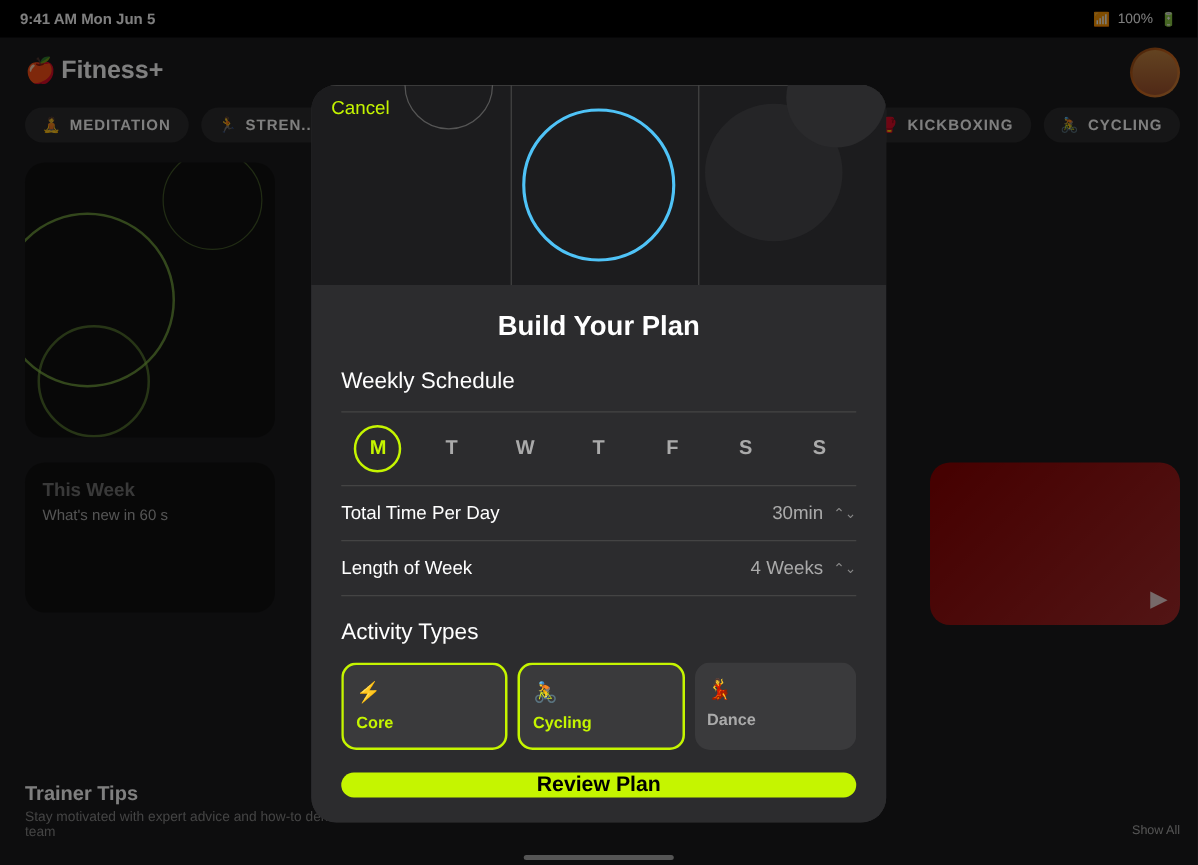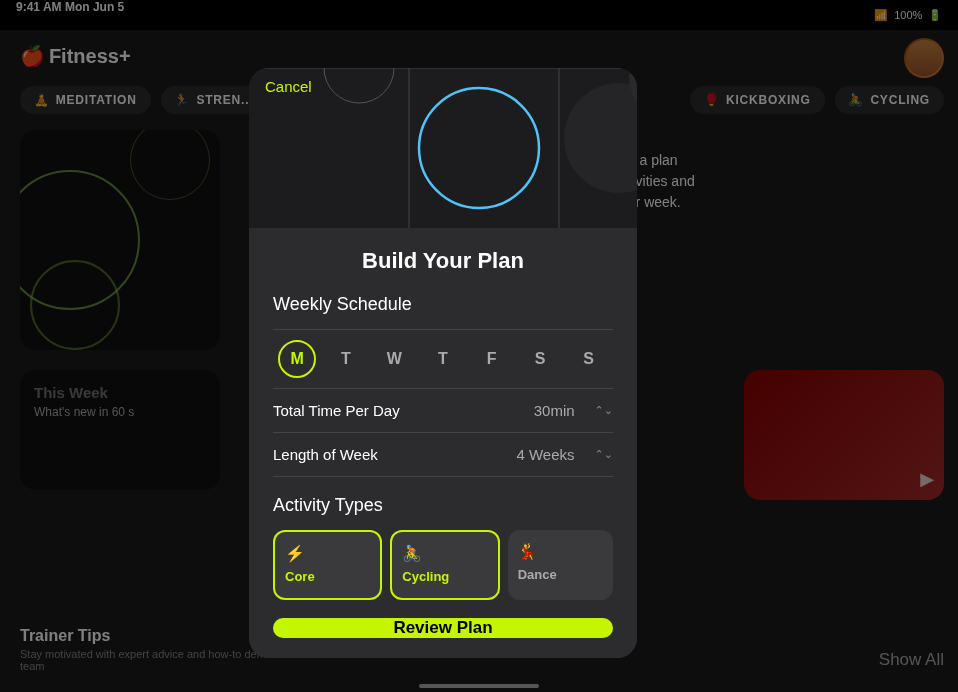--- a/index.html
+++ b/index.html
@@ -15,20 +15,21 @@
 
     
     .status-bar {
       position: absolute;
       top: 0;
       left: 0;
       right: 0;
       height: 30px;
       background: #000;
       display: flex;
+      align-items: center;
       justify-content: space-between;
       padding: 0 16px;
       z-index: 10;
     }
     .status-time {
       color: #fff;
       font-size: 12px;
       font-weight: 600;
     }
     .status-right {
@@ -236,40 +237,40 @@
       color: #888;
       font-size: 11px;
       margin-top: 3px;
       max-width: 400px;
     }
     .show-all {
       position: absolute;
       bottom: 22px;
       right: 14px;
       color: #aaa;
-      font-size: 17px;
+      font-size: 10px;
     }
 
     
     .overlay-backdrop {
       position: absolute;
       top: 0;
       left: 0;
       right: 0;
       bottom: 0;
       background: rgba(0,0,0,0.5);
       z-index: 20;
     }
 
     
     .modal {
       position: absolute;
       top: 68px;
       left: 249px;
-      width: 388px;
+      width: 460px;
       background: #2c2c2e;
       border-radius: 20px;
       overflow: hidden;
       z-index: 30;
     }
 
     
     .modal-hero {
       position: relative;
       height: 160px;
@@ -349,21 +350,21 @@
     }
     .setting-label {
       color: #fff;
       font-size: 15px;
     }
     .setting-value {
       color: #aaa;
       font-size: 15px;
       display: flex;
       align-items: center;
-      gap: 20px;
+      gap: 8px;
     }
     .chevron-updown {
       font-size: 11px;
       color: #888;
     }
 
     
     .activity-section {
       margin-top: 18px;
     }

